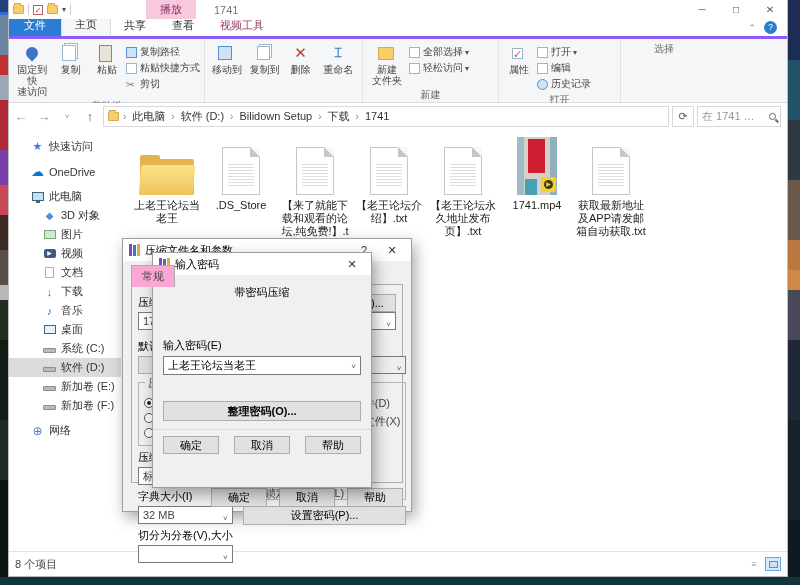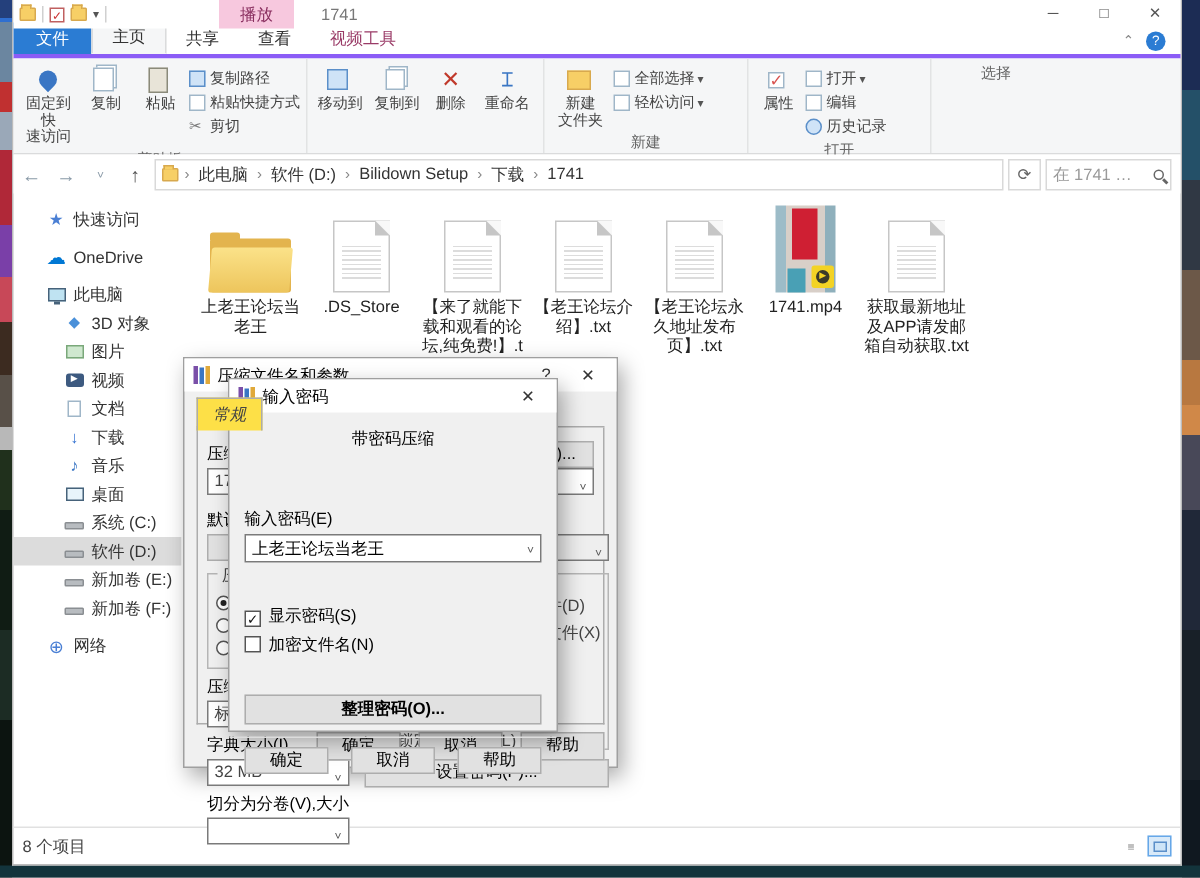--- a/index.html
+++ b/index.html
@@ -133,21 +133,21 @@
   .dlg-q { width:20px; text-align:center; color:#333; font-size:11px; }
   .rar-ic { display:inline-flex; gap:1px; height:12px; align-items:flex-end; }
   .rar-ic i { width:3px; }
   .rar-ic .b1 { height:12px; background:#7a4fa8; }
   .rar-ic .b2 { height:11px; background:#3a76c4; }
   .rar-ic .b3 { height:12px; background:#e0a93a; }
 
   .arch-dlg { left:122px; top:238px; width:290px; height:274px; }
   .arch-body { position:relative; height:252px; font-size:11px; }
   .tabstrip { position:absolute; left:8px; top:4px; }
-  .tab-general { display:inline-block; padding:3px 10px; background:#fde047; border:1px solid #acacac; border-bottom:none; position:relative; z-index:1;font-style:italic; }
+  .tab-general { display:inline-block; padding:3px 10px; background:#f9a8d4; border:1px solid #acacac; border-bottom:none; position:relative; z-index:1; }
   .tab-line { position:absolute; left:8px; right:8px; top:23px; border-top:1px solid #acacac; }
   .arch-inner { position:absolute; left:8px; right:8px; top:24px; bottom:30px; border:1px solid #acacac; border-top:none; padding:6px; }
   .f-label { color:#000; margin:4px 0 2px; }
   .f-input { height:18px; background:#fff; border:1px solid #7a7a7a; padding:1px 4px; line-height:15px; }
   .f-combo { position:relative; }
   .f-combo .ca { position:absolute; right:4px; top:4px; font-size:8px; color:#555; }
   .btn { background:#e1e1e1; border:1px solid #adadad; text-align:center; color:#000; }
   .groupbox { border:1px solid #b5b5b5; position:relative; padding:10px 5px 4px; margin-top:8px; }
   .groupbox .gb-l { position:absolute; top:-7px; left:6px; background:#f0f0f0; padding:0 3px; }
   .radio { display:inline-block; width:10px; height:10px; border:1px solid #555; border-radius:50%; margin-right:4px; vertical-align:-2px; position:relative; background:#fff; }
@@ -582,24 +582,20 @@
       </span>
     <span class="t">输入密码</span>
     <span class="dlg-x">✕</span>
   </div>
   <div class="pwd-body">
     <div class="pwd-head">带密码压缩</div>
     <div class="pwd-label">输入密码(E)</div>
     <div class="pwd-combo">
       <span>上老王论坛当老王</span><span class="ca">˅</span>
     </div>
-    <div class="pwd-checks">
-      <div><span class="cb">✓</span><span>显示密码(S)</span></div>
-      <div><span class="cb"></span><span>加密文件名(N)</span></div>
-    </div>
     <div class="btn organize-btn">整理密码(O)...</div>
     <div class="pwd-sep"></div>
     <div class="pwd-btnrow">
       <div class="btn pwd-btn default">确定</div>
       <div class="btn pwd-btn">取消</div>
       <div class="btn pwd-btn">帮助</div>
     </div>
   </div>
 </div>
 

